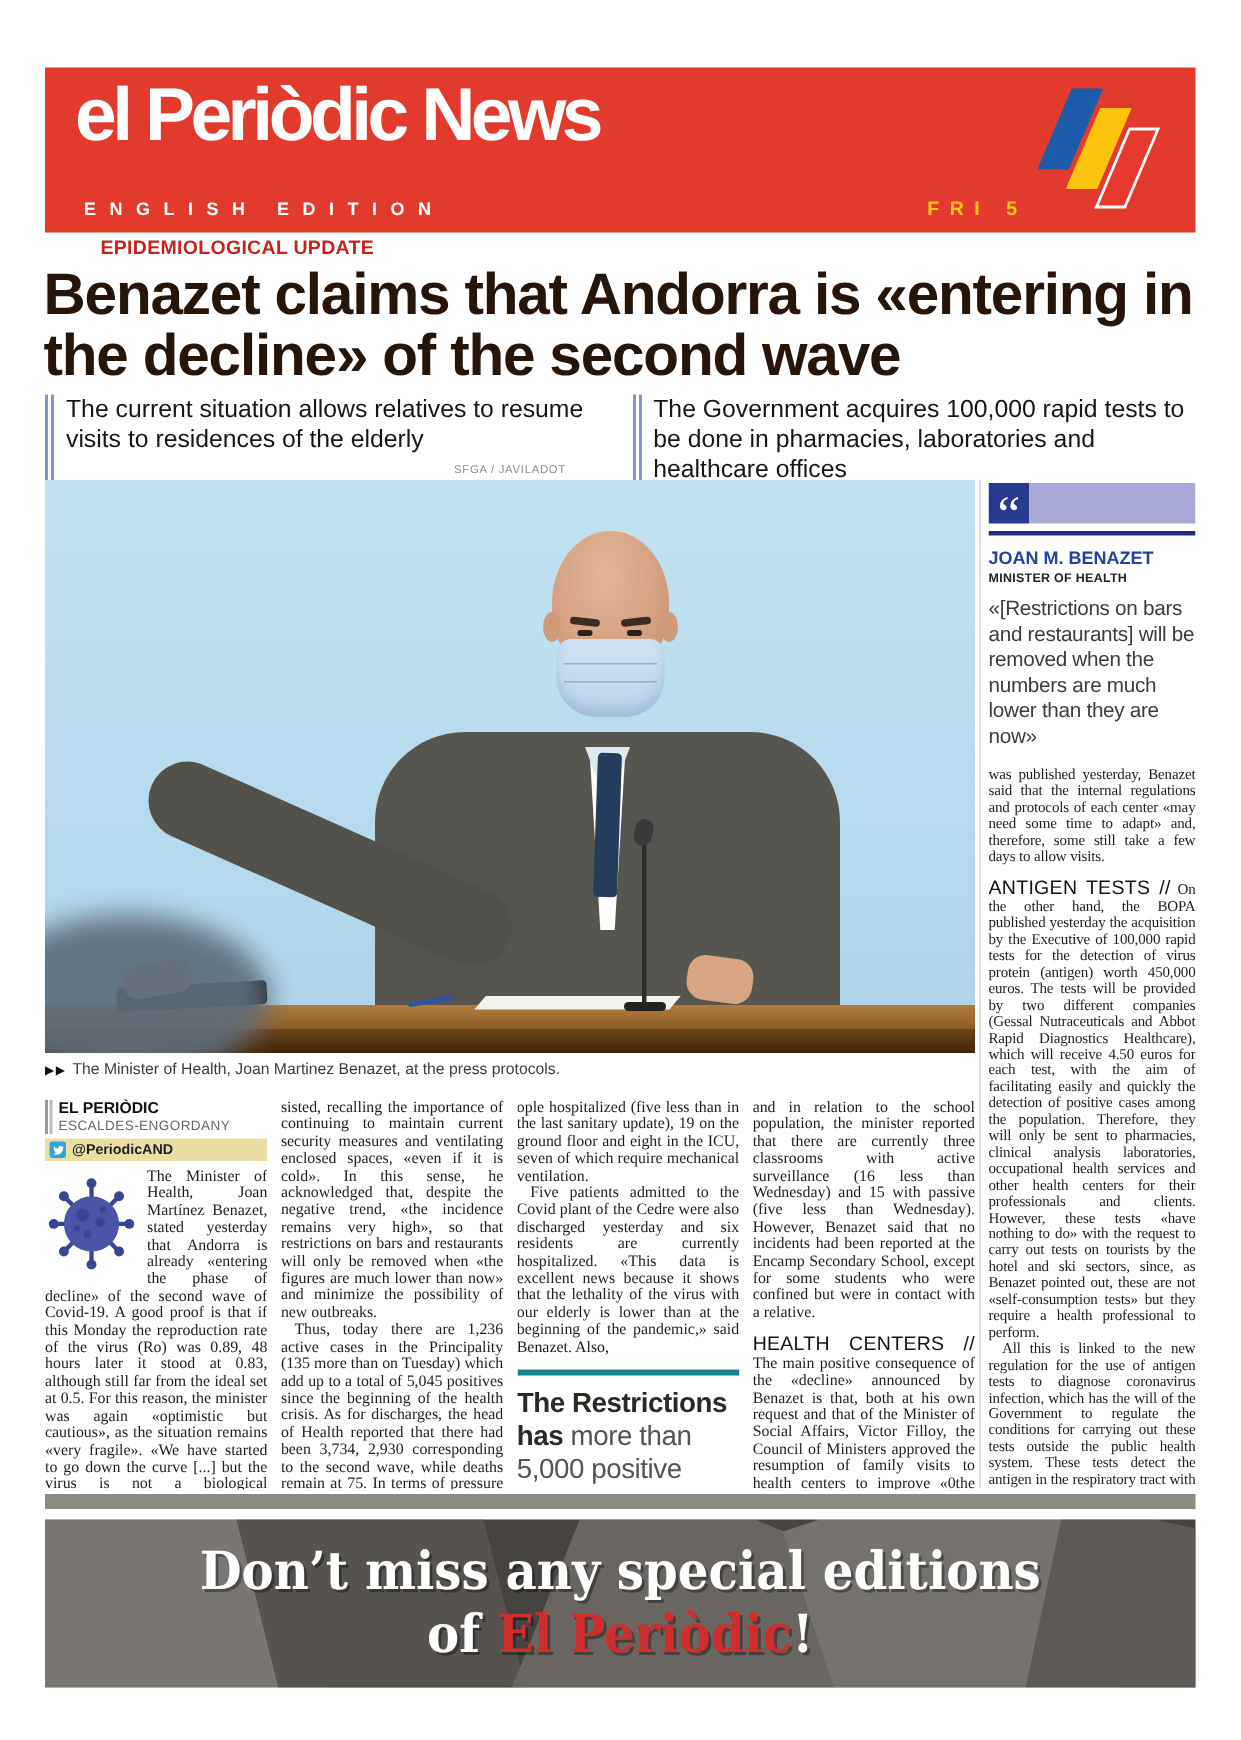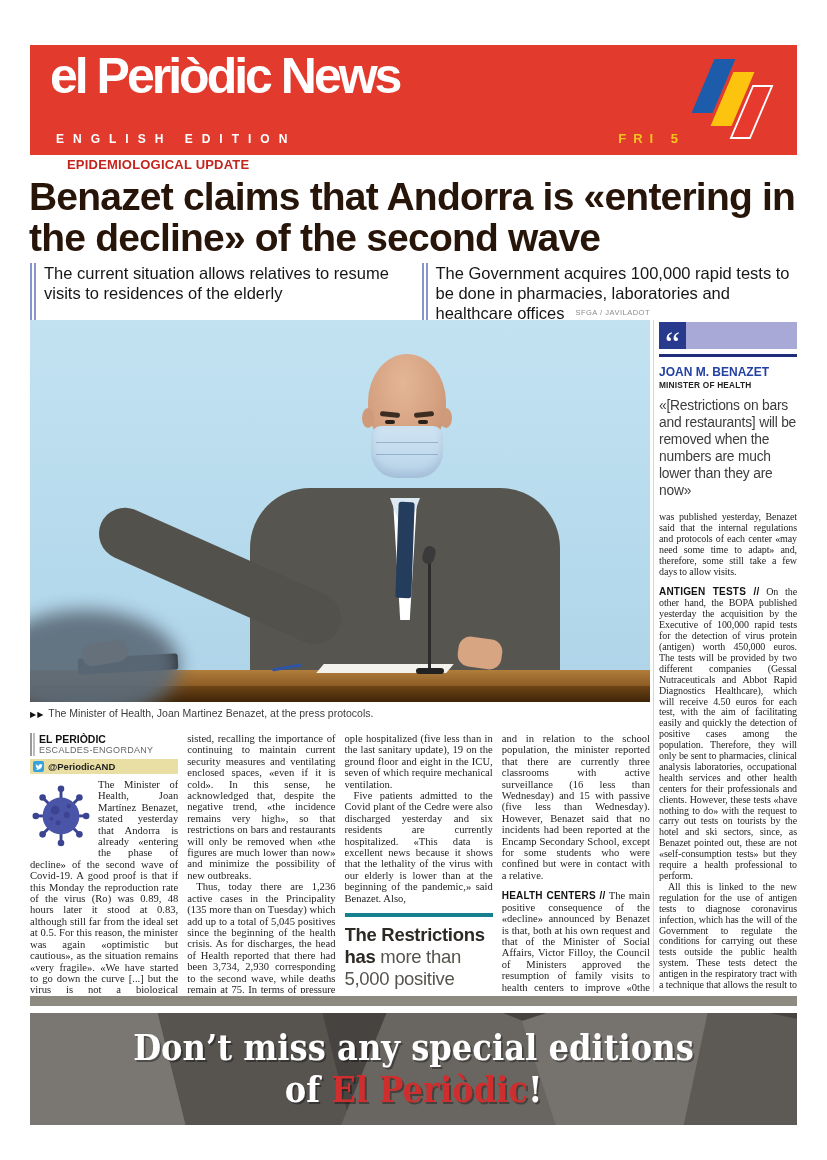--- a/index.html
+++ b/index.html
@@ -20,21 +20,21 @@
 
   
   .kicker { position:absolute; left:31px; top:157px; color:#c3241c; font-size:13px; font-weight:bold; letter-spacing:0.2px;margin-left:36px; }
   .headline { position:absolute; left:29px; top:176px; width:767px; font-size:39px; line-height:41px; font-weight:bold; letter-spacing:-0.8px; color:#27150a; }
   .subheads { position:absolute; left:30px; top:263px; width:767px; display:flex; gap:16px; }
   .subhead { flex:1; display:flex; }
   .dbar { width:2px; background:#8796c9; box-shadow:4px 0 0 #8796c9; margin-right:12px; flex:0 0 2px; }
   .subhead-text { font-size:16.5px; line-height:20px; color:#161616; }
 
   
-  .credit { position:absolute; left:30px; top:308px; width:620px; text-align:right; font-size:7.5px; color:#8c8c8c; letter-spacing:0.5px; }
+  .credit { position:absolute; left:30px; top:308px; width:620px; text-align:center; font-size:7.5px; color:#8c8c8c; letter-spacing:0.5px; }
   .photo { position:absolute; left:30px; top:320px; width:620px; height:382px; background:linear-gradient(180deg,#c2e2f1 0%,#b4d9ec 70%,#aed3e8 100%); overflow:hidden; }
   .photo * { position:absolute; }
   .suit { left:220px; top:168px; width:310px; height:220px; background:#57554f; border-radius:60px 60px 0 0; }
   .lapel { left:345px; top:180px; width:60px; height:120px; background:#ffffff; clip-path:polygon(30% 0,70% 0,58% 100%,42% 100%); }
   .shirt { left:360px; top:178px; width:30px; height:40px; background:#dce8f2; clip-path:polygon(0 0,100% 0,50% 100%); }
   .tie { left:367px; top:182px; width:16px; height:96px; background:#243d5c; border-radius:3px; transform:rotate(2deg); }
   .arm { left:60px; top:230px; width:260px; height:52px; background:#53514b; border-radius:26px; transform:rotate(24deg); }
   .head { left:338px; top:34px; width:78px; height:96px; background:radial-gradient(ellipse at 45% 30%, #e4b695 0%, #d4a080 60%, #c08d6e 100%); border-radius:50% 50% 46% 46%; }
   .ear { top:88px; width:12px; height:20px; background:#cf9a79; border-radius:50%; }
   .ear.l { left:332px; } .ear.r { left:410px; }
@@ -66,21 +66,21 @@
   .byline { font-family:"Liberation Sans",sans-serif; margin-bottom:5px; }
   .byline-top { display:flex; }
   .byline-bars { width:2px; background:#9a9a9a; box-shadow:3px 0 0 #bcbcbc; margin-right:7px; }
   .byline-outlet { font-size:10.5px; font-weight:bold; color:#111; line-height:12px; }
   .byline-place { font-size:9px; color:#666; line-height:11px; letter-spacing:0.3px; }
   .tw-chip { display:flex; align-items:center; gap:4px; background:#e9dfa4; margin-top:3px; padding:1px 3px; height:15px; }
   .tw-icon { width:11px; height:11px; background:#35a3dd; border-radius:2px; display:flex; align-items:center; justify-content:center; flex:0 0 11px; }
   .tw-icon svg { width:8px; height:8px; }
   .tw-handle { font-size:9.5px; font-weight:bold; color:#222; }
   .virus { float:left; width:62px; height:66px; margin:2px 6px 2px 0; }
-  .runin { font-family:"Liberation Sans",sans-serif; font-weight:bold; font-size:10px; color:#111; letter-spacing:0.2px; }
+  .runin { font-family:"Liberation Sans",sans-serif; font-weight:normal; font-size:13px; color:#111; letter-spacing:0.2px; }
 
   
   .callout { margin-top:9px; font-family:"Liberation Sans",sans-serif; text-align:left; }
   .callout-rule { height:4px; background:#17808e; margin-bottom:7px; }
   .callout-text { font-size:18.5px; line-height:22px; color:#57534e; letter-spacing:-0.3px; }
   .callout-text .strong { font-weight:bold; color:#2d2a26; }
 
   
   .vrule { position:absolute; left:653px; top:320px; width:1px; height:672px; background:#d6d6d6; }
   .sidebar { position:absolute; left:659px; top:322px; width:138px; height:670px; overflow:hidden; }

